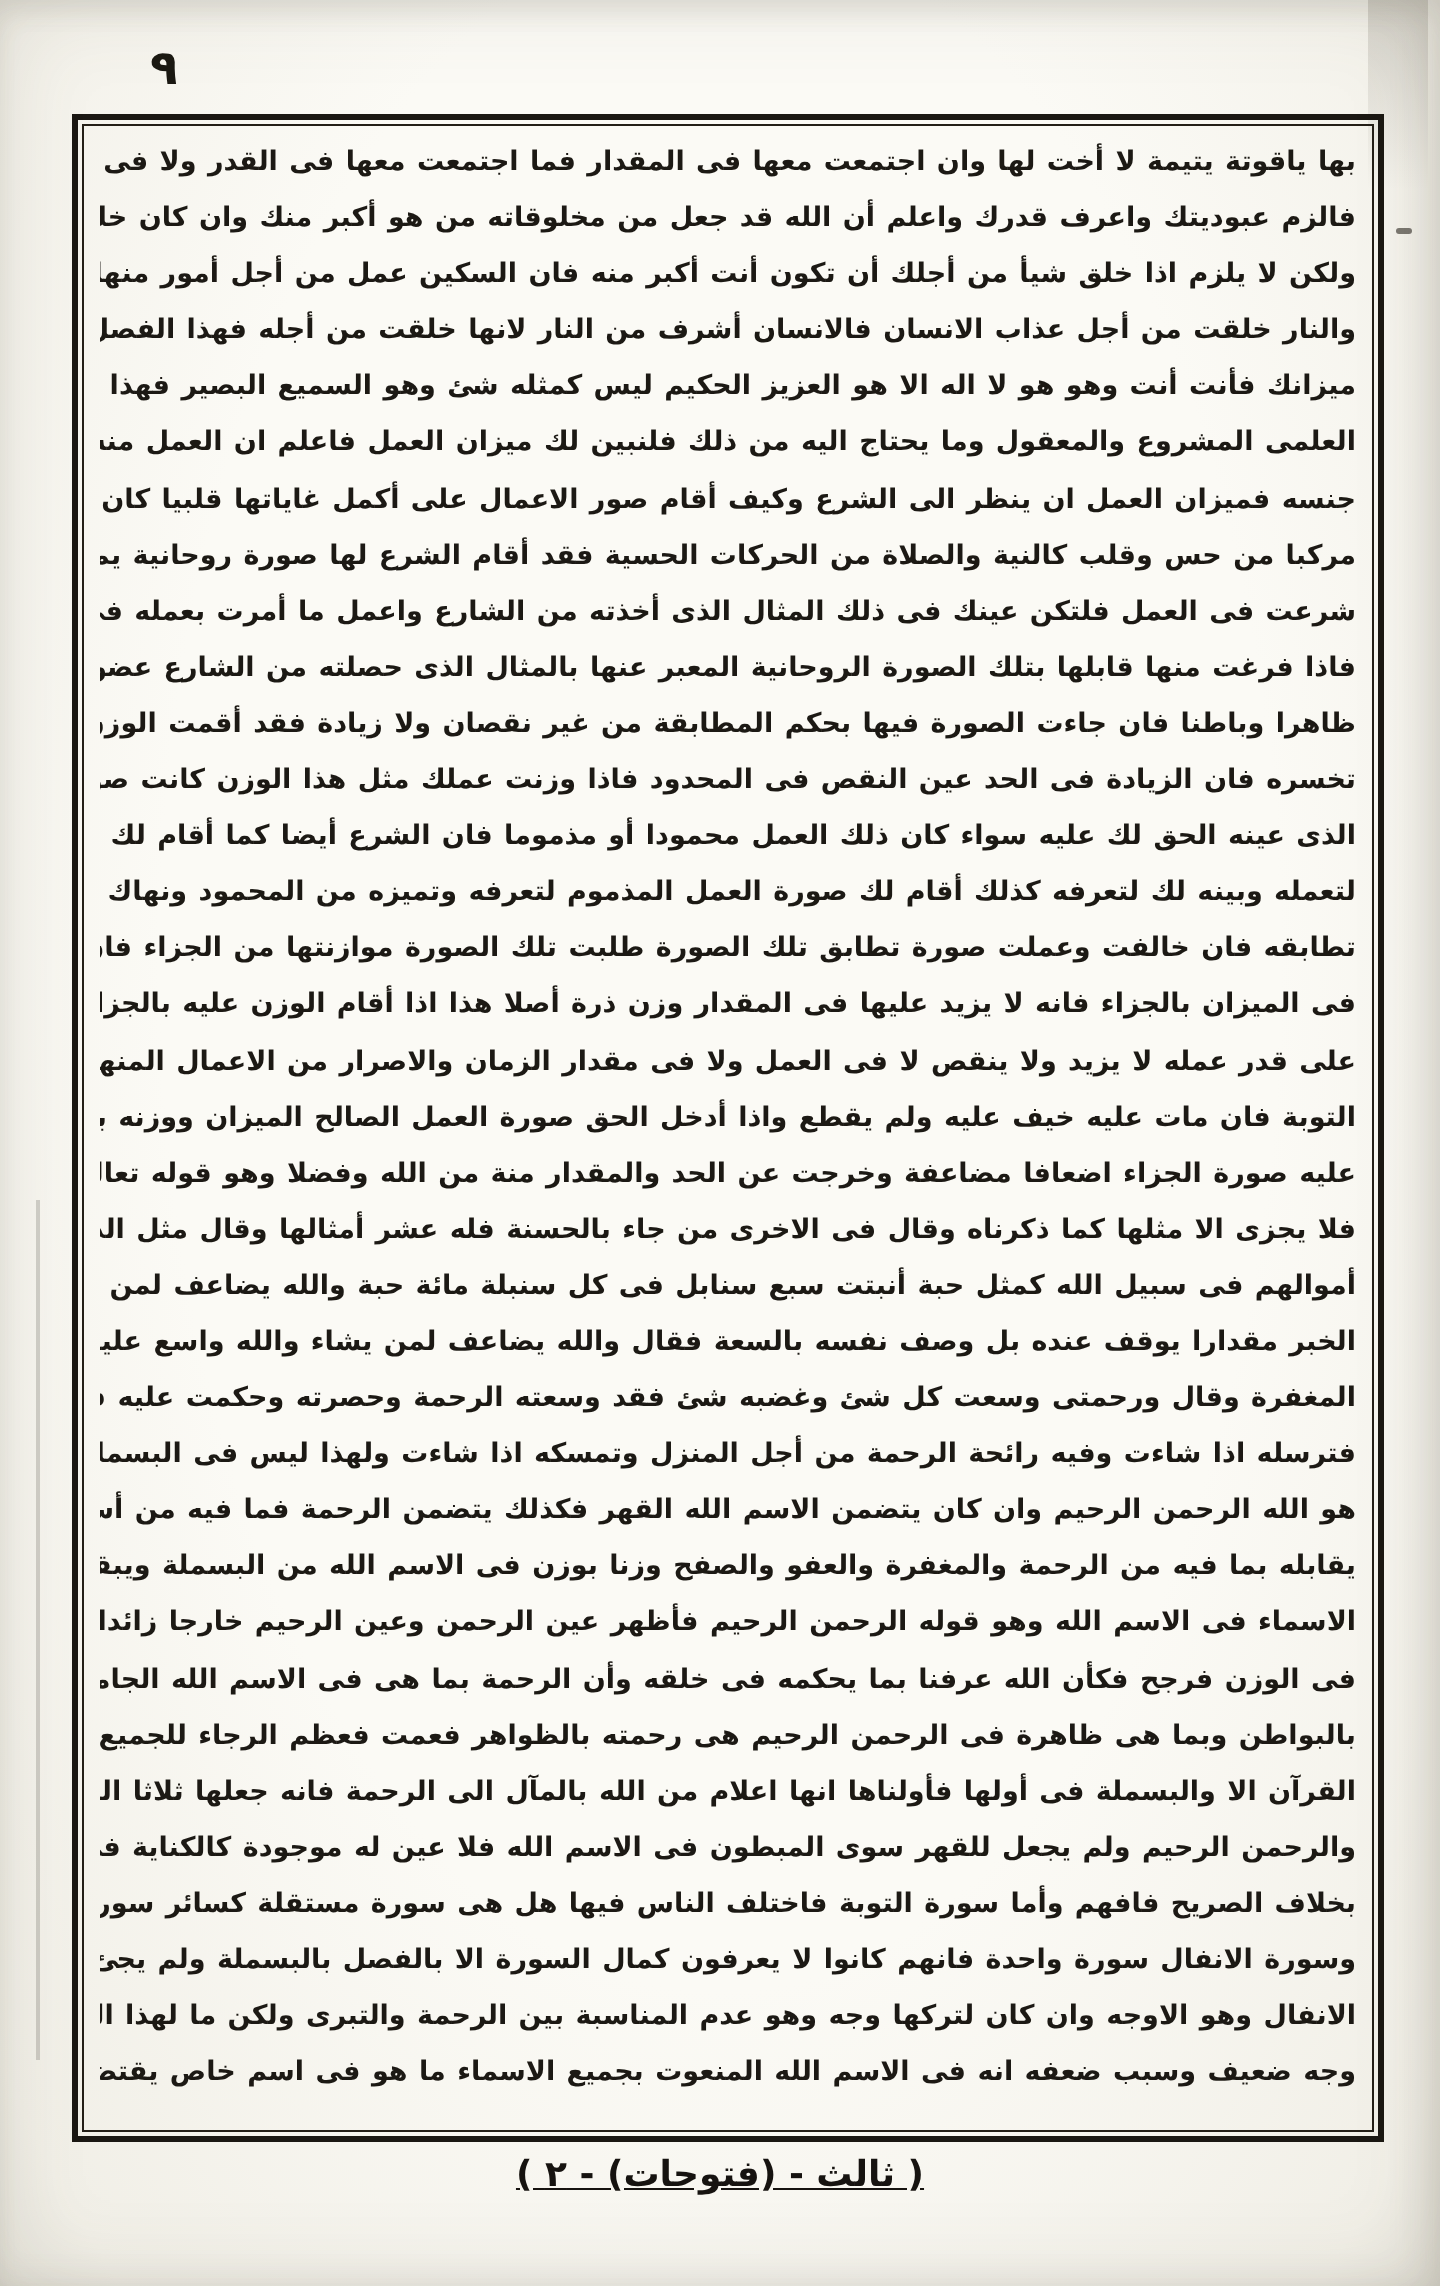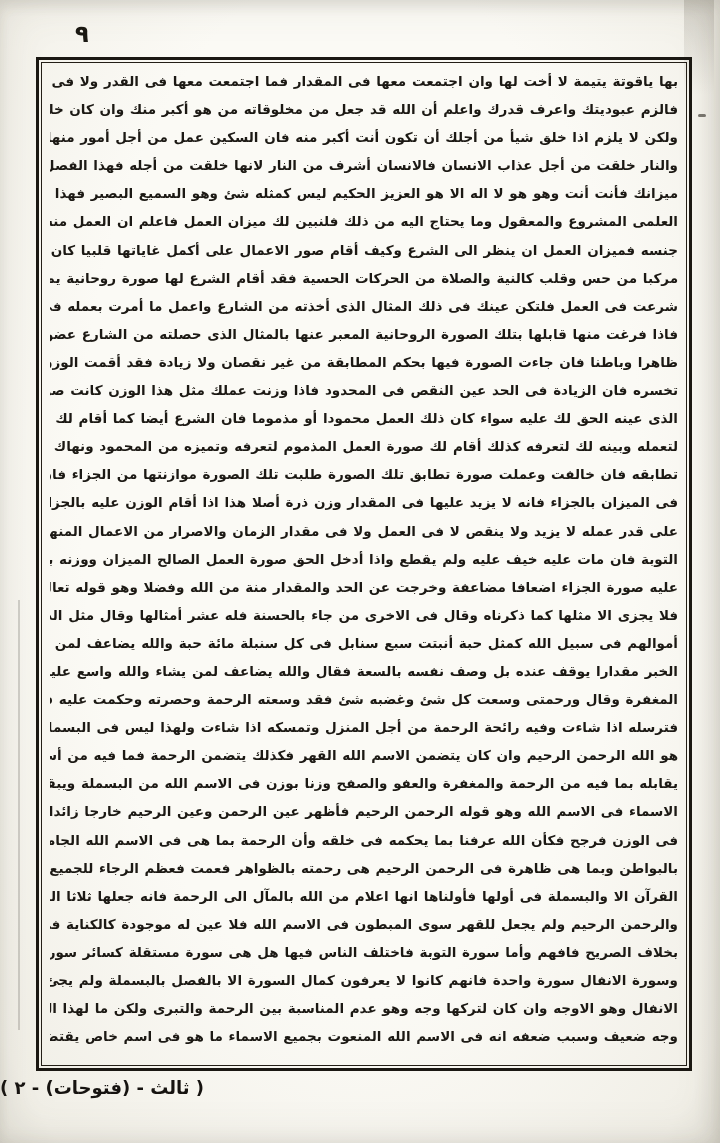--- a/index.html
+++ b/index.html
@@ -28,23 +28,24 @@
   .text-block{direction:rtl;}
   .text-line{
     height:28.1px;line-height:28.1px;
     font-size:13.5px;font-weight:bold;color:#1c1914;
     white-space:nowrap;overflow:hidden;
     text-align:justify;text-align-last:justify;text-justify:inter-word;
     word-spacing:1px;
   }
   .footer{
     position:absolute;top:1077px;left:0;width:100%;
-    direction:rtl;text-align:left;
+    direction:rtl;text-align:center;
     font-size:18px;font-weight:bold;color:#161310;
     letter-spacing:1px;
+    text-decoration:underline;
   }
   
   .artifact-left-line{position:absolute;left:18px;top:600px;width:1.5px;height:430px;background:rgba(70,66,58,.22);}
   .artifact-top-right{position:absolute;right:6px;top:0;width:30px;height:95px;background:linear-gradient(180deg,rgba(85,78,64,.20),rgba(85,78,64,0));}
   .artifact-right-tick{position:absolute;right:14px;top:114px;width:8px;height:3px;background:rgba(40,36,30,.6);border-radius:2px;}
 </style>
 </head>
 <body>
 
 <div class="scan">

